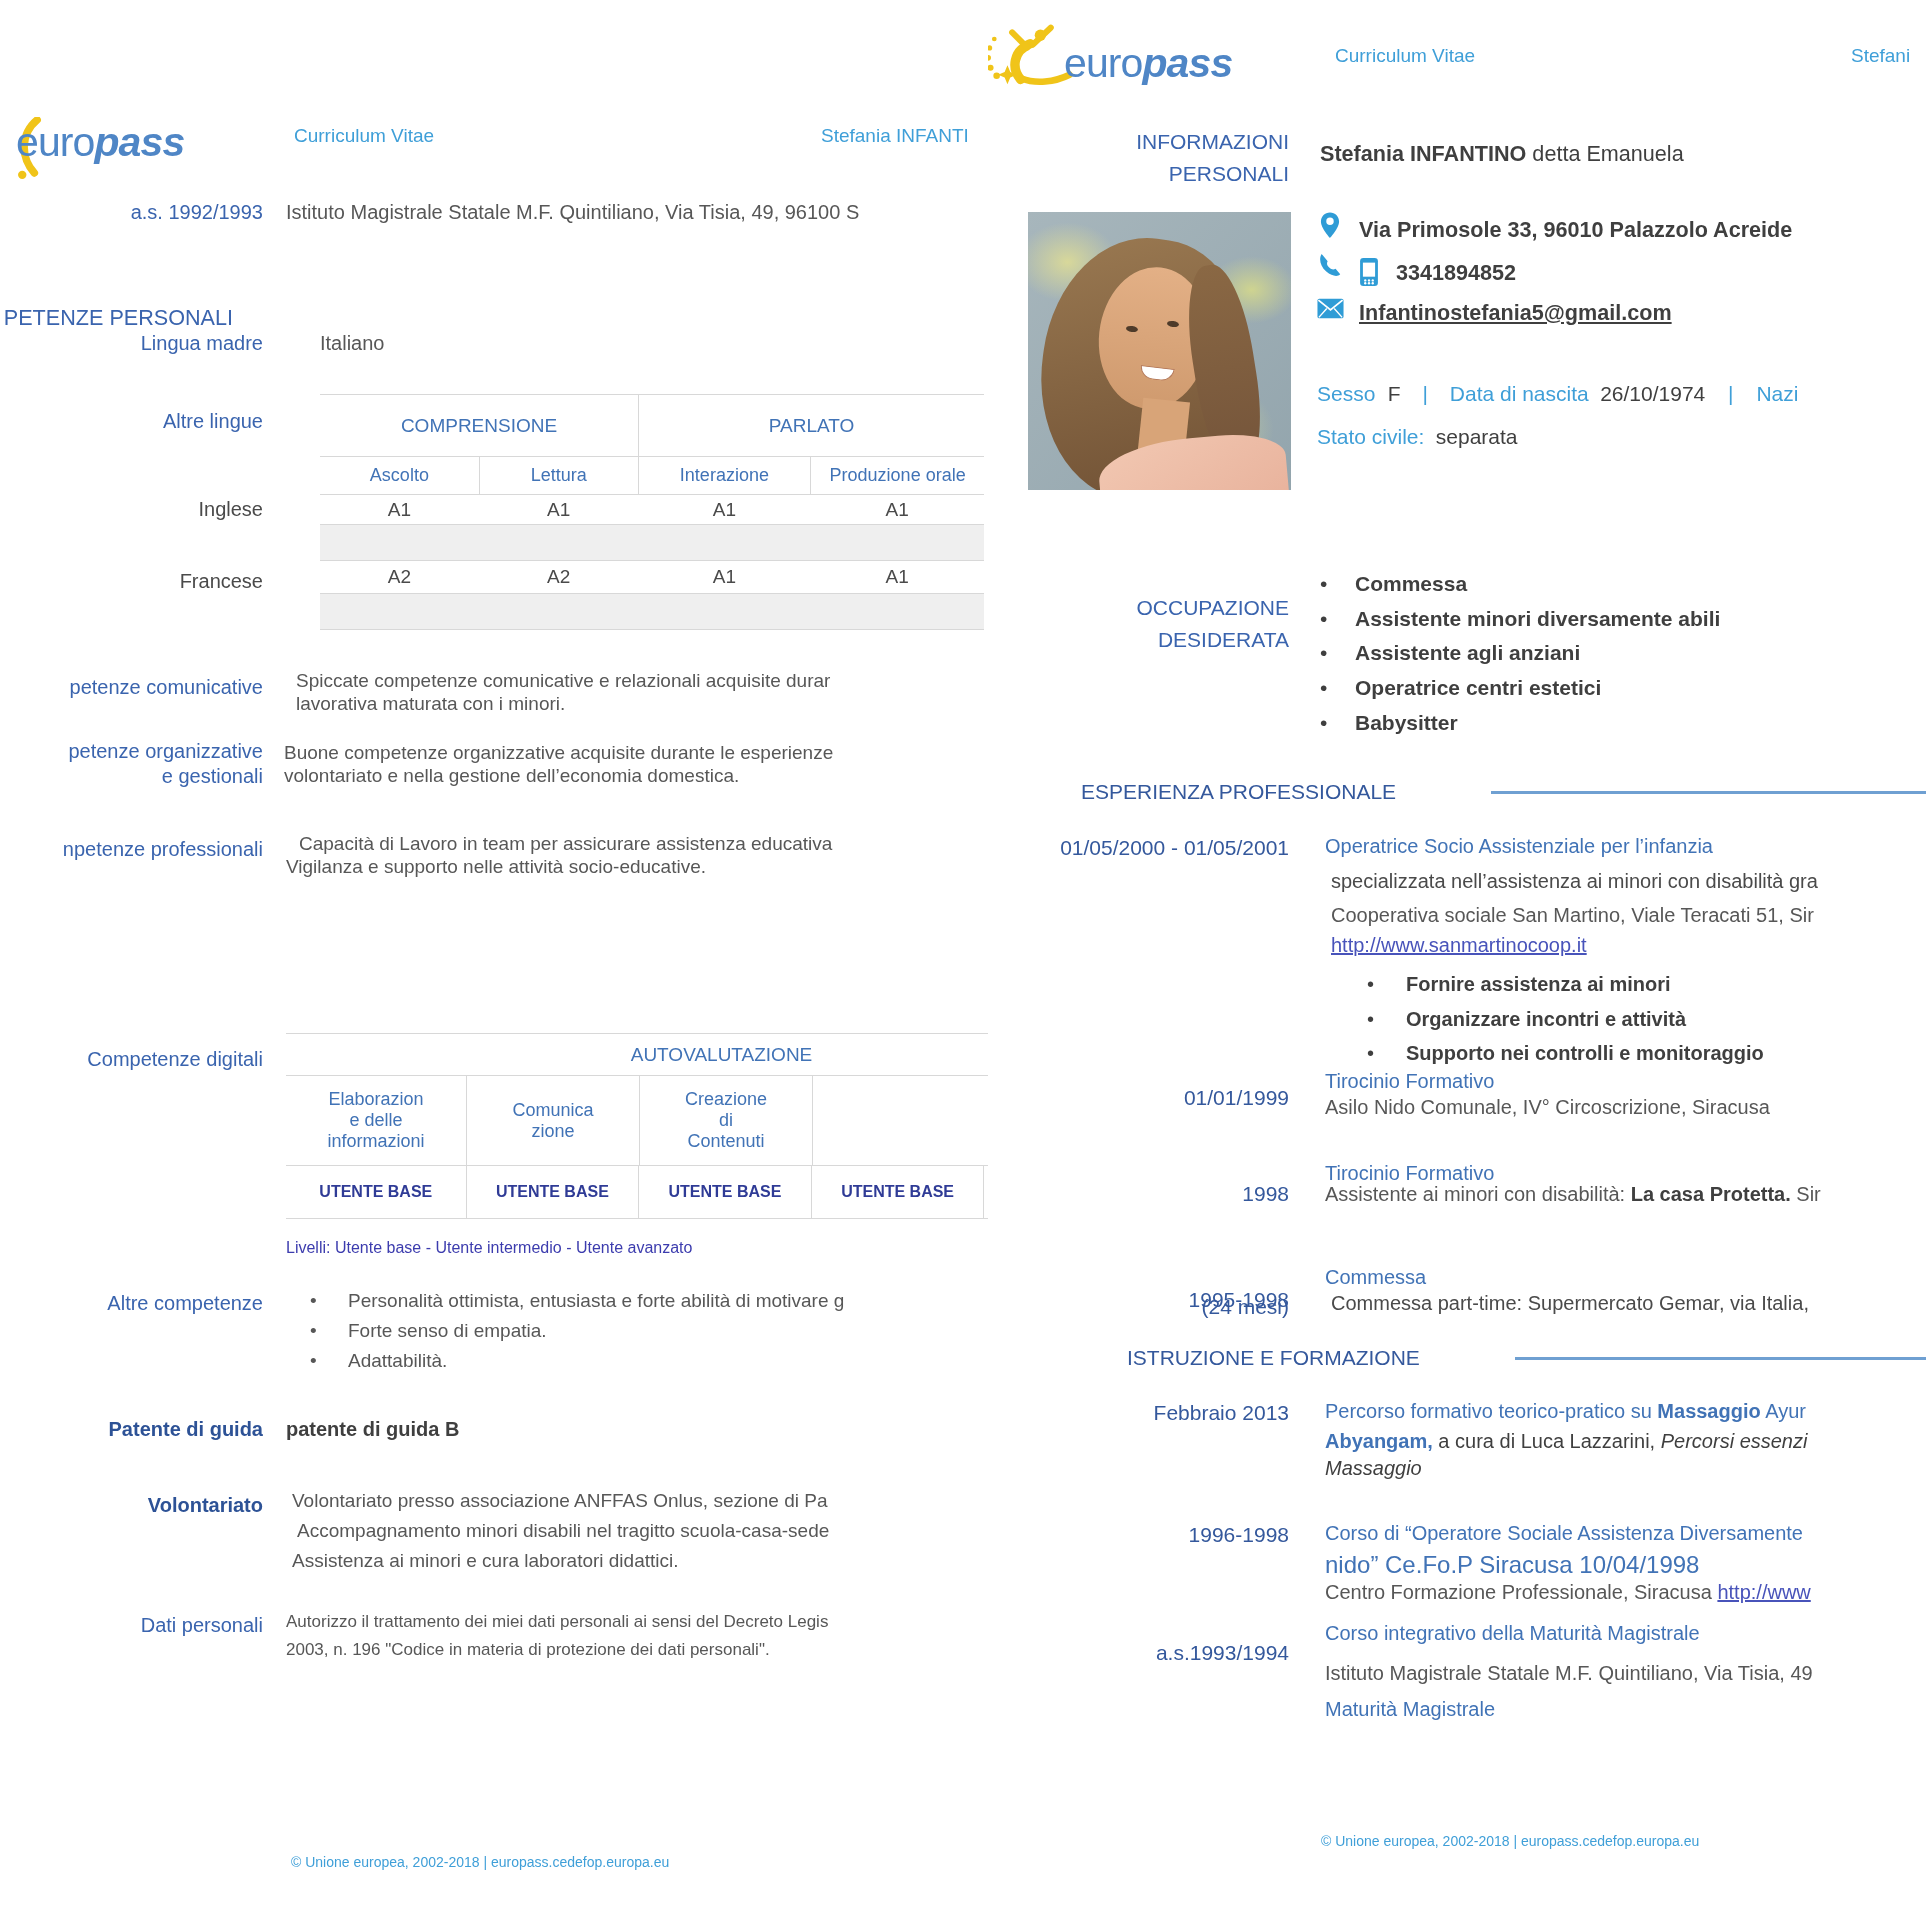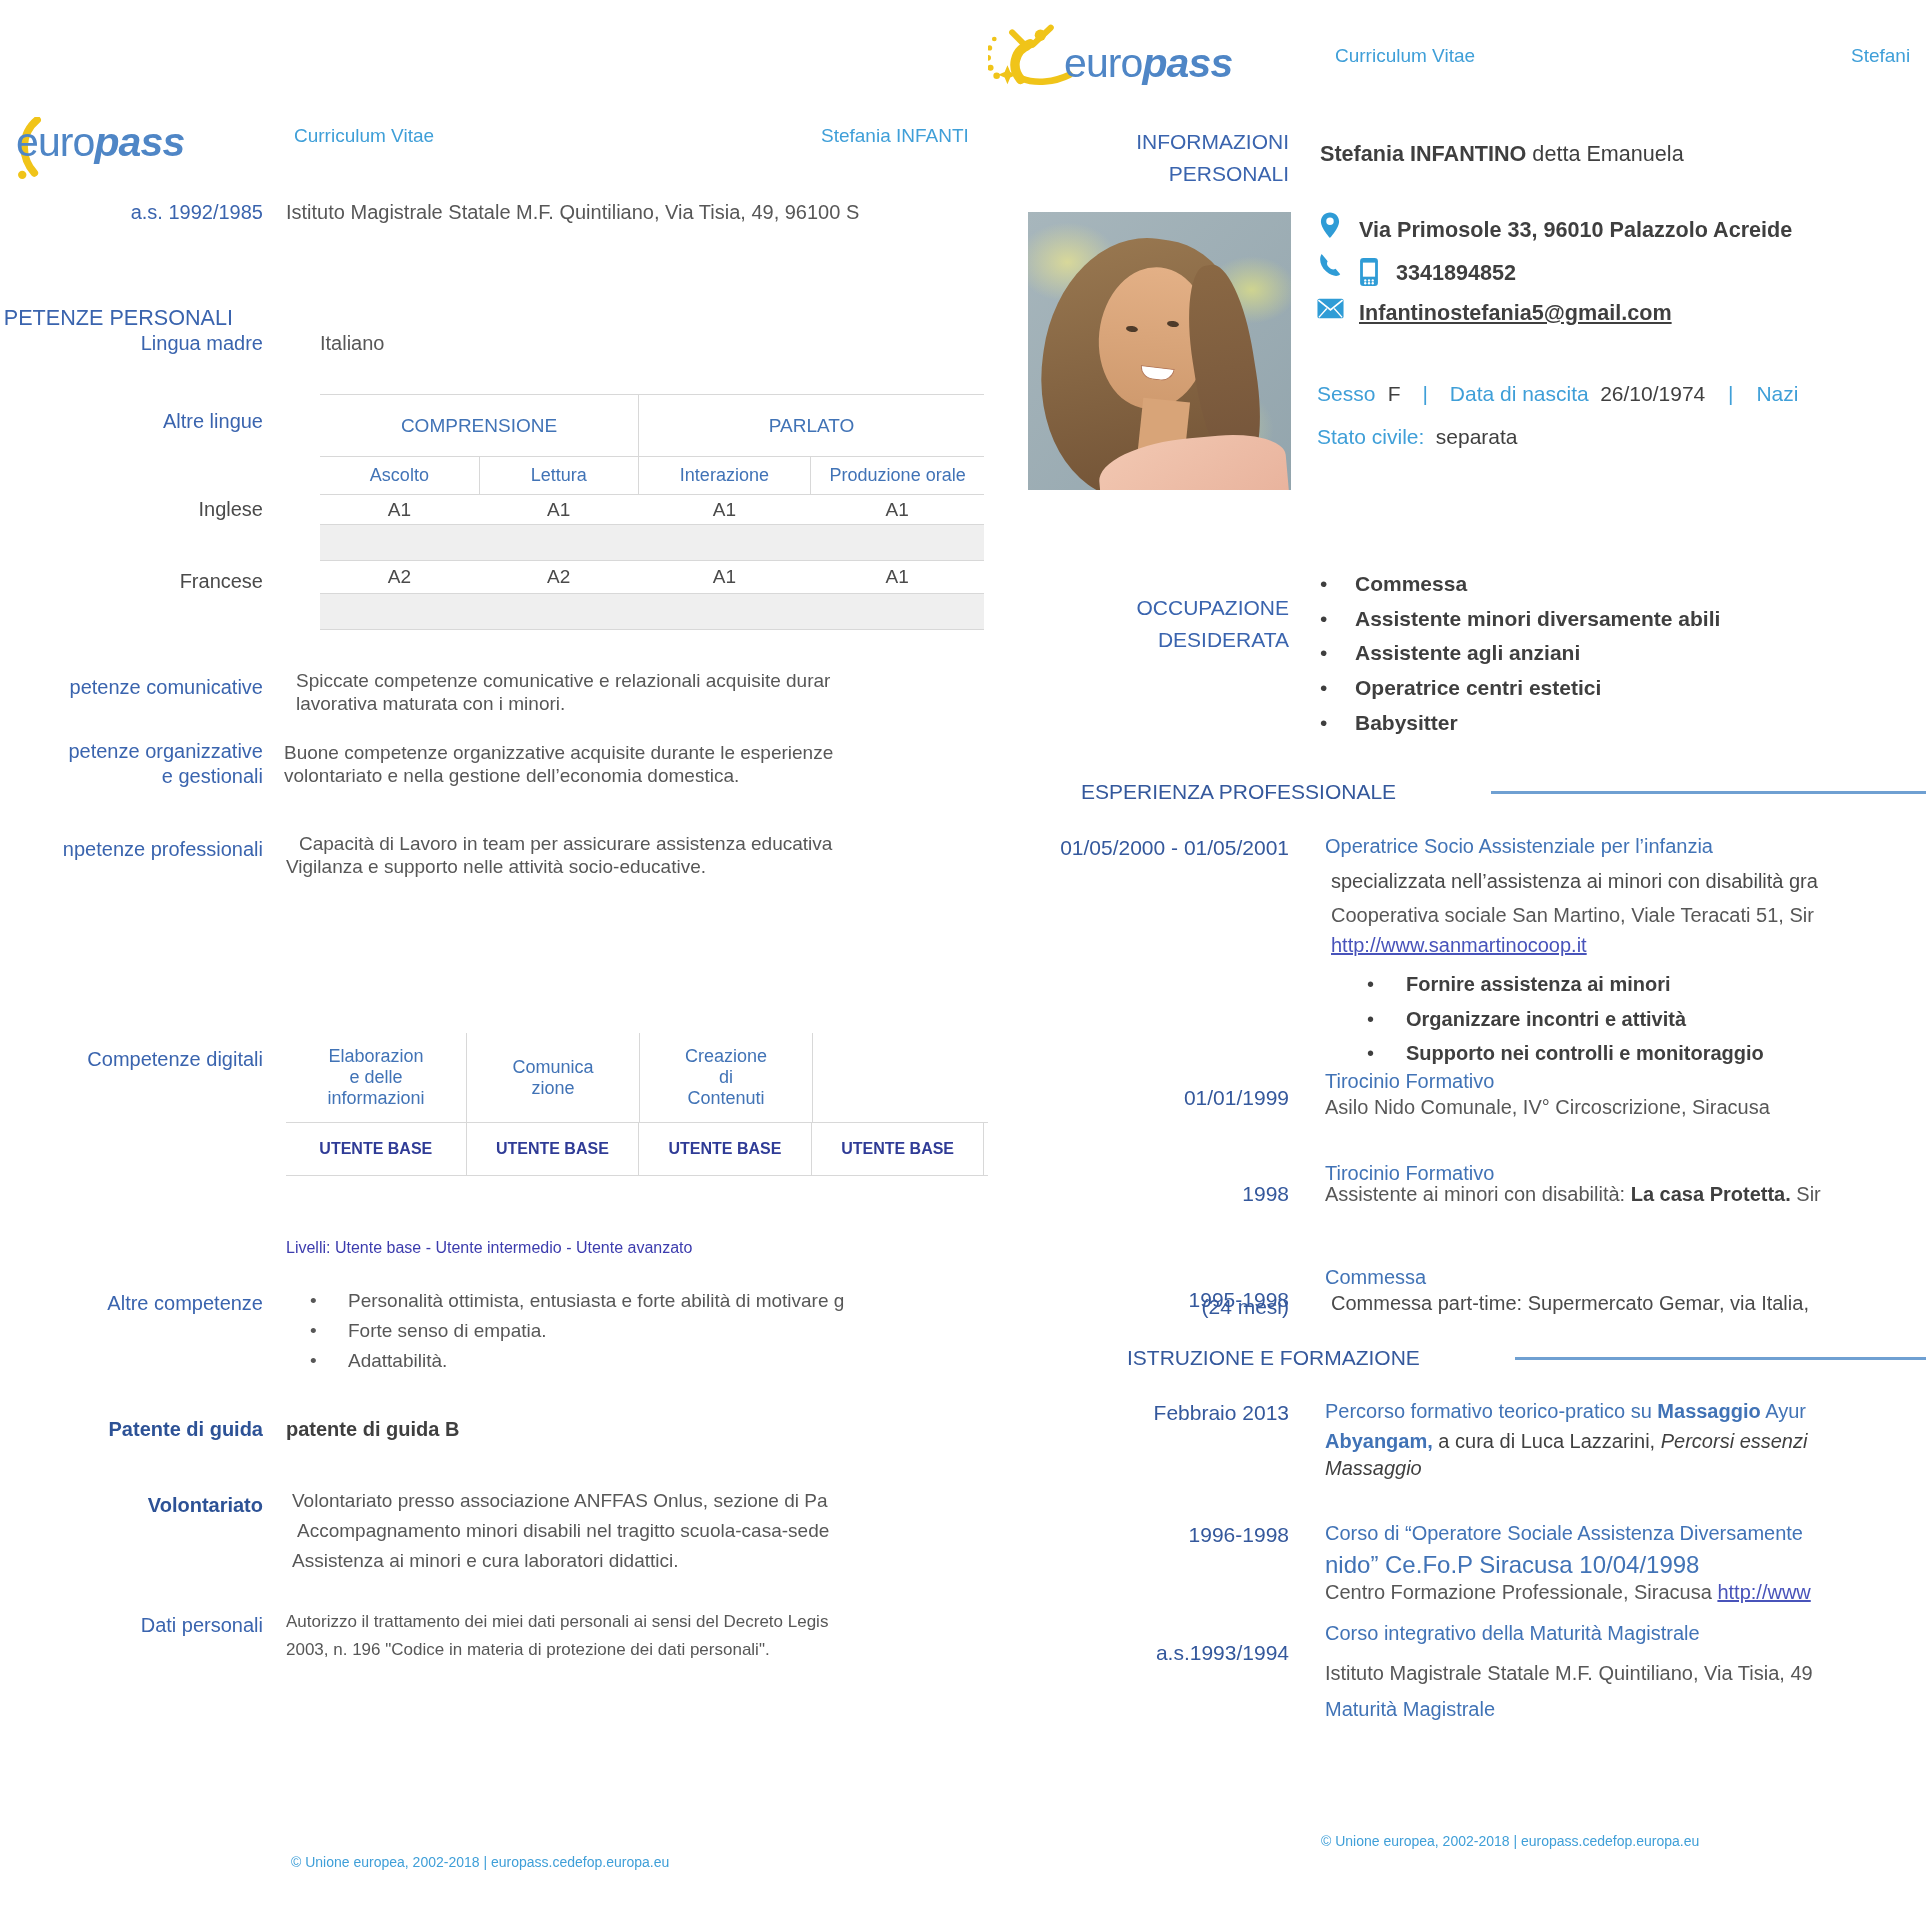--- a/index.html
+++ b/index.html
@@ -55,21 +55,21 @@
     <svg class="t" style="left:8.5px;top:117px;" width="33" height="63" viewBox="0 0 70 135">
       <path d="M60 6 C 24 36, 24 86, 54 120" stroke="#f0c419" stroke-width="16" fill="none" stroke-linecap="round"></path>
       <circle cx="28" cy="124" r="9" fill="#f0c419"></circle>
     </svg>
     <div class="t logo-text" style="left:16px;top:119px;">
       <span>euro</span><span class="pass">pass</span>
     </div>
     <div class="t hdr" style="left:294px;top:125px;">Curriculum Vitae</div>
     <div class="t hdr" style="left:821px;top:125px;">Stefania INFANTI</div>
 
-    <div class="lblL" style="top:201px;">a.s. 1992/1985</div>
+    <div class="lblL" style="top:201px;">a.s. 1992/1993</div>
     <div class="t gray" style="left:286px;top:201px;font-size:20px;">Istituto Magistrale Statale M.F. Quintiliano,  Via Tisia, 49, 96100 S</div>
 
     <div class="t lbl" style="left:3.8px;top:305px;font-size:21.6px;">PETENZE PERSONALI</div>
 
     <div class="lblL" style="top:332px;">Lingua madre</div>
     <div class="t gray" style="left:320px;top:332px;font-size:20px;">Italiano</div>
 
     <div class="lblL" style="top:410px;">Altre lingue</div>
 
     <div class="tbl" style="left:320px;top:394px;width:664px;">
@@ -110,20 +110,23 @@
     <div class="t gray" style="left:284px;top:742px;font-size:19px;">Buone competenze organizzative acquisite durante le esperienze</div>
     <div class="t gray" style="left:284px;top:765px;font-size:19px;">volontariato e nella gestione dell’economia domestica.</div>
 
     <div class="lblL" style="top:838px;">npetenze professionali</div>
     <div class="t gray" style="left:299px;top:833px;font-size:19px;">Capacità di Lavoro in team per assicurare assistenza educativa</div>
     <div class="t gray" style="left:286px;top:856px;font-size:19px;">Vigilanza e supporto nelle attività socio-educative.</div>
 
     <div class="lblL" style="top:1048px;">Competenze digitali</div>
 
     <div class="tbl" style="left:286px;top:1033px;width:871px;">
+      <div class="trow first" style="height:43px;">
+        <div class="tc th" style="width:871px;font-size:19px;">AUTOVALUTAZIONE</div>
+      </div>
       <div class="trow" style="height:90px;">
         <div class="tc th" style="width:181px;">Elaborazion
 e delle
 informazioni</div>
         <div class="tc th" style="width:173px;">Comunica
 zione</div>
         <div class="tc th" style="width:173px;">Creazione
 di
 Contenuti</div>
         <div class="tc th" style="width:173px;"></div>

